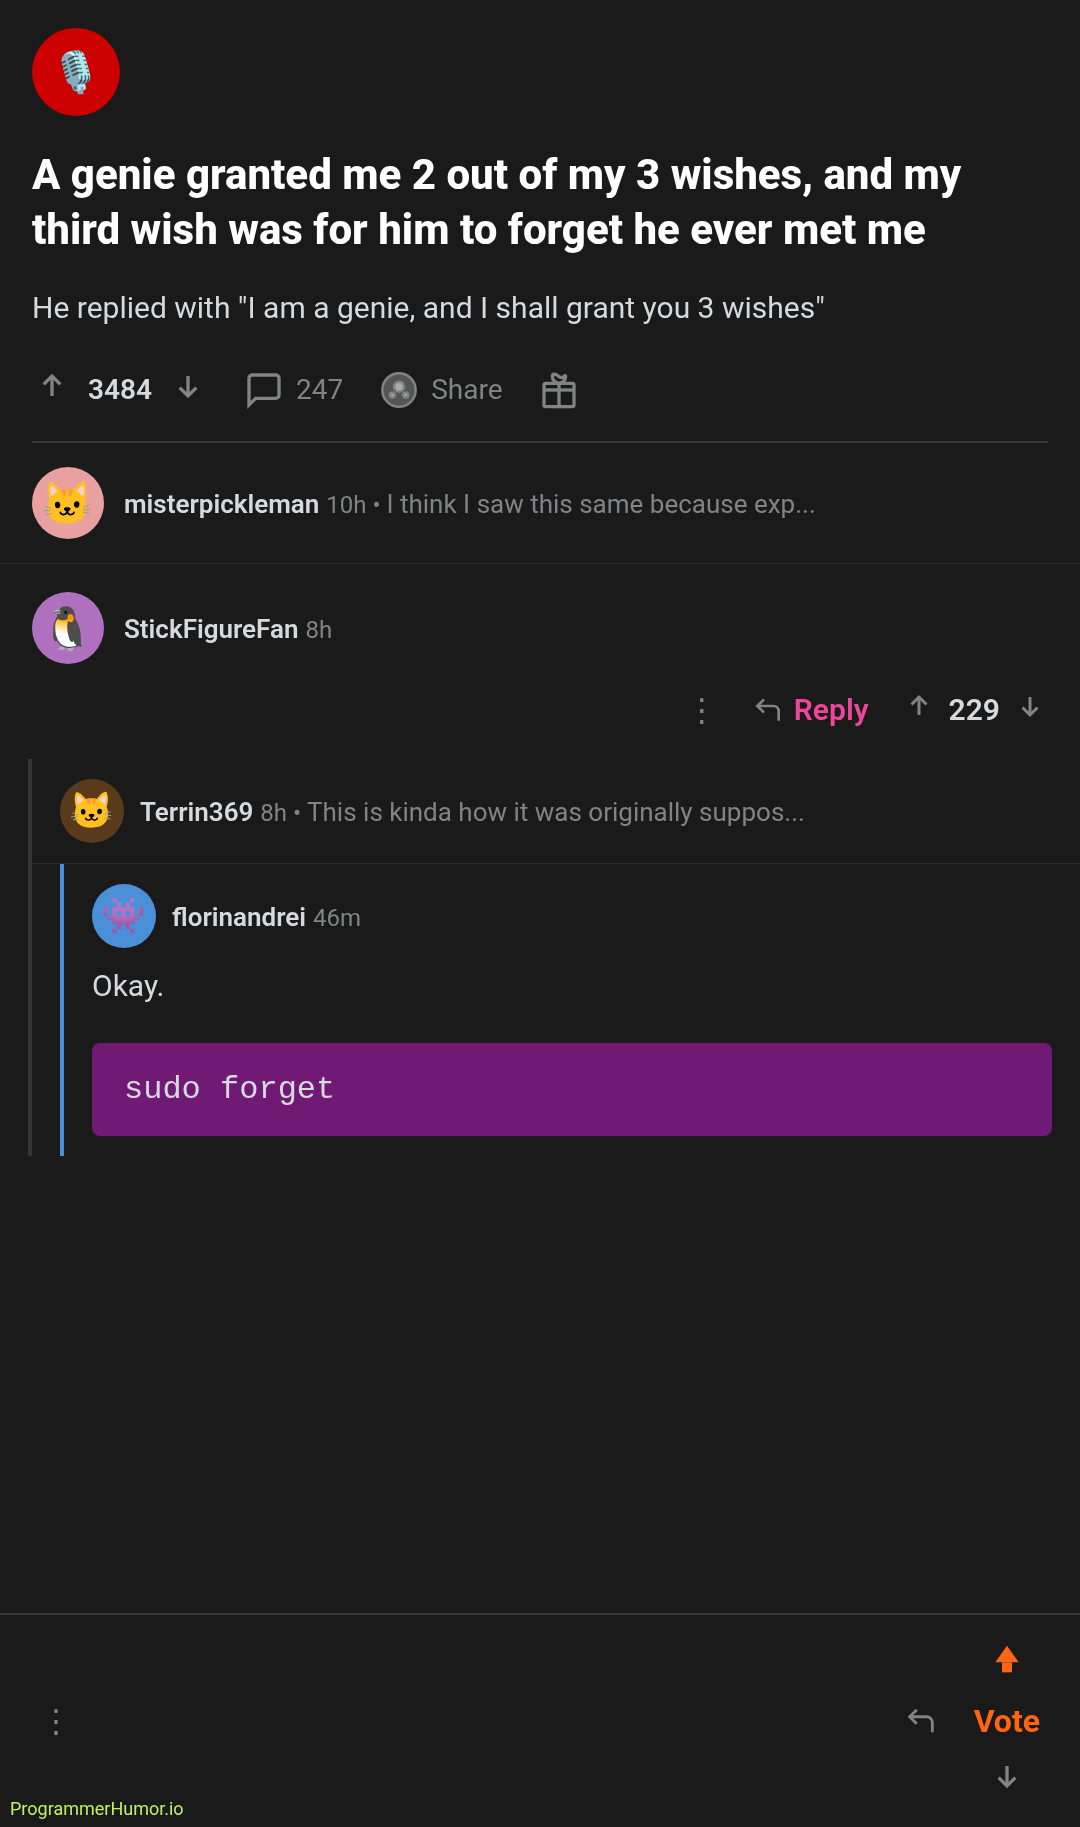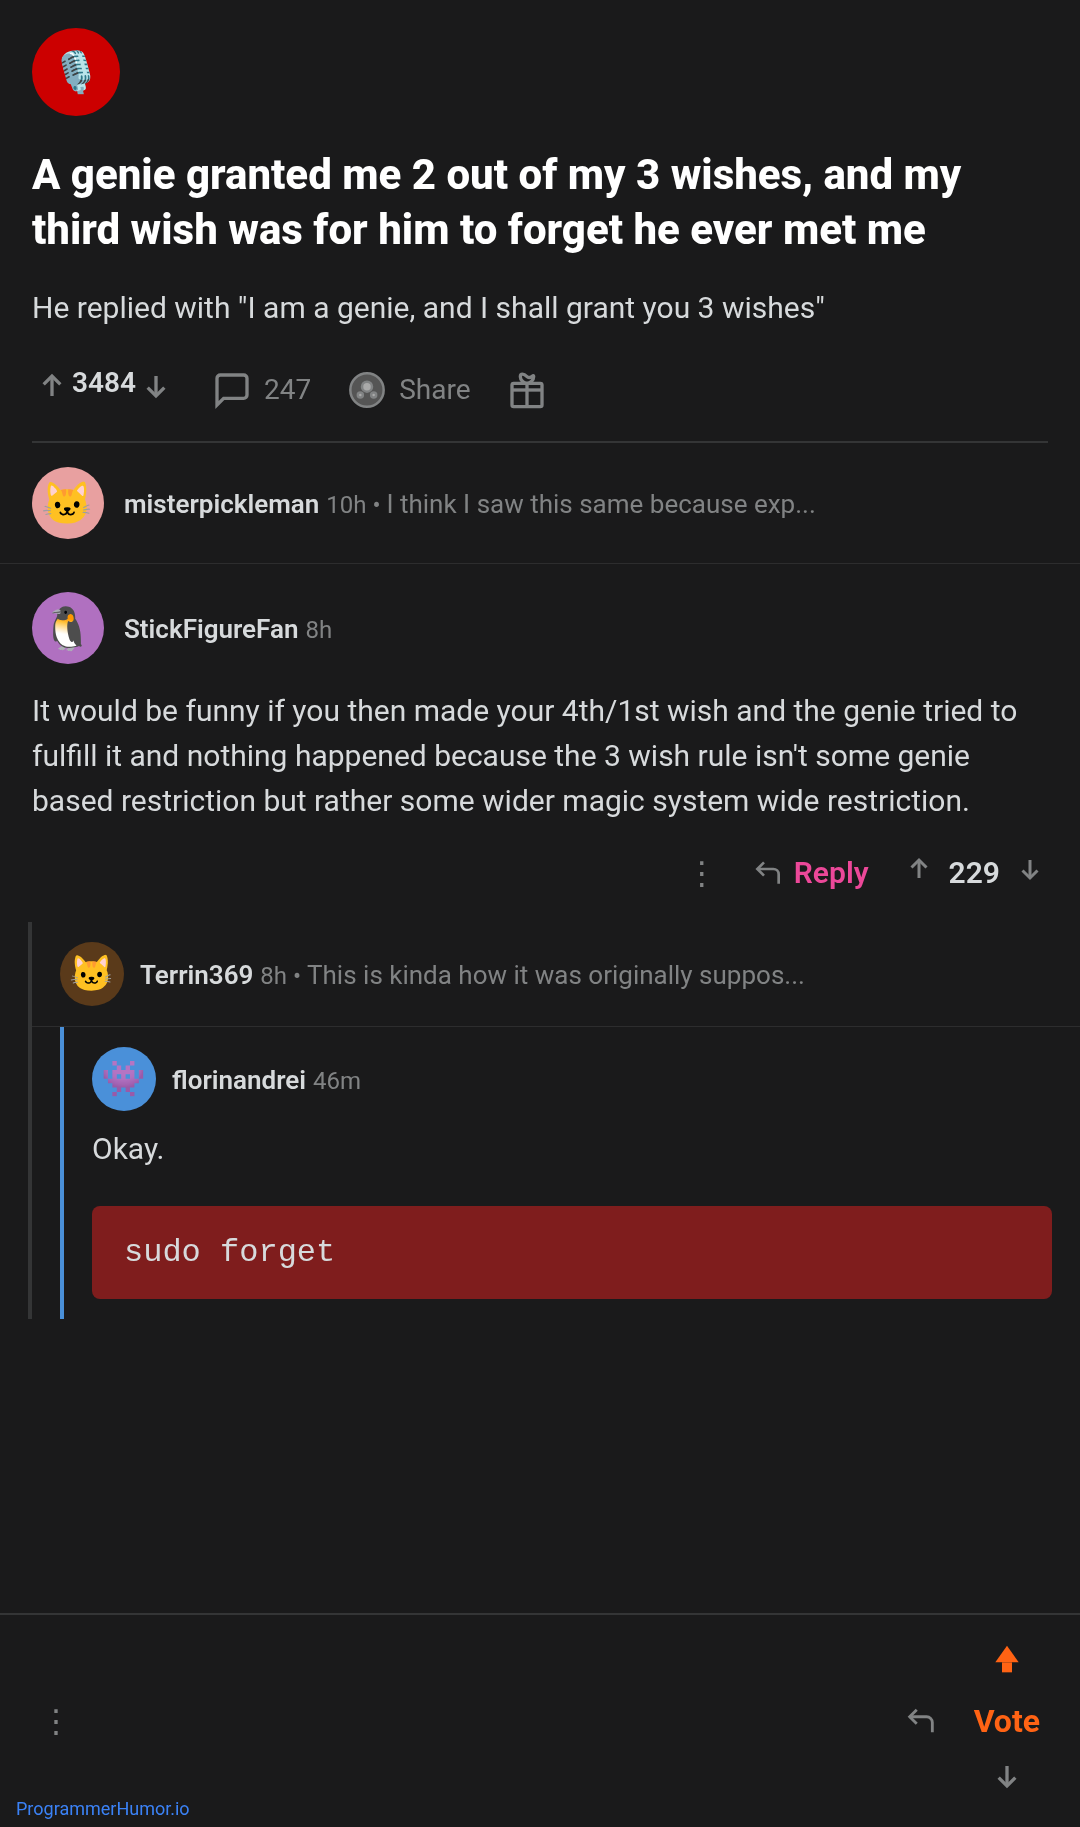--- a/index.html
+++ b/index.html
@@ -88,22 +88,22 @@
 
     .action-btn svg {
       width: 40px;
       height: 40px;
       stroke: #818384;
       fill: none;
     }
 
     .vote-section {
       display: flex;
-      align-items: flex-start;
-      gap: 0;
+      align-items: center;
+      gap: 16px;
     }
 
     .vote-count {
       font-size: 28px;
       color: #d7dadc;
       font-weight: 600;
     }
 
     
     .comments-section {
@@ -229,21 +229,21 @@
       width: 64px;
       height: 64px;
       border-radius: 50%;
       flex-shrink: 0;
       display: flex;
       align-items: center;
       justify-content: center;
     }
 
     .code-block {
-      background: #7f1d1d;
+      background: #701a75;
       border-radius: 8px;
       padding: 28px 32px;
       font-family: 'Courier New', Courier, monospace;
       font-size: 32px;
       color: #d7dadc;
       margin-bottom: 0;
       margin-top: 40px;
     }
 
     
@@ -277,23 +277,23 @@
     .bottom-vote-section {
       display: flex;
       align-items: center;
       gap: 16px;
       flex-direction: column;
     }
 
     .watermark {
       position: fixed;
       bottom: 8px;
-      left: 16px;
+      left: 10px;
       font-size: 18px;
-      color: #3b82f6;
+      color: #bef264;
     }
 
     
     .mic-icon {
       font-size: 40px;
       color: #ccc;
     }
 
     .three-dots {
       color: #818384;
@@ -379,21 +379,20 @@
     <div class="expanded-comment-header">
       <div class="comment-avatar avatar-purple">
         <span class="avatar-icon">🐧</span>
       </div>
       <div>
         <span class="comment-username">StickFigureFan</span>
         <span class="comment-time"> <span>8h</span></span>
       </div>
     </div>
 
-    <div class="expanded-comment-body">It would be funny if you then made your 4th/1st wish and the genie tried to fulfill it and nothing happened because the 3 wish rule isn't some genie based restriction but rather some wider magic system wide restriction.</div>
 
     <div class="expanded-comment-actions">
       <span class="three-dots">⋮</span>
       <div class="reply-btn">
         <svg viewBox="0 0 24 24" width="32" height="32" stroke="#818384" fill="none" stroke-width="2">
           <polyline points="9 14 4 9 9 4"></polyline>
           <path d="M20 20v-7a4 4 0 0 0-4-4H4"></path>
         </svg>
         <span>Reply</span>
       </div>

